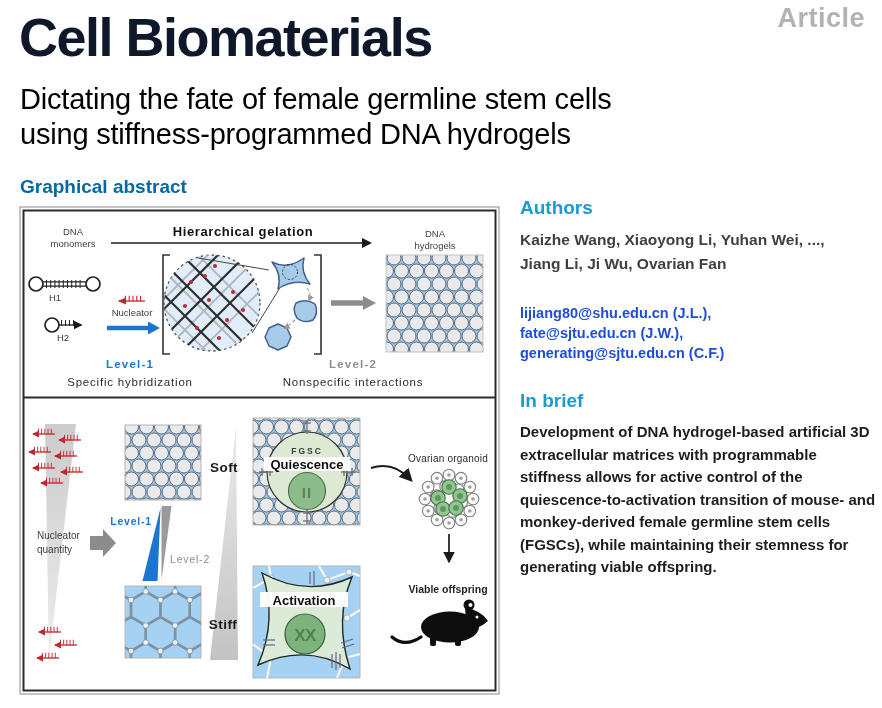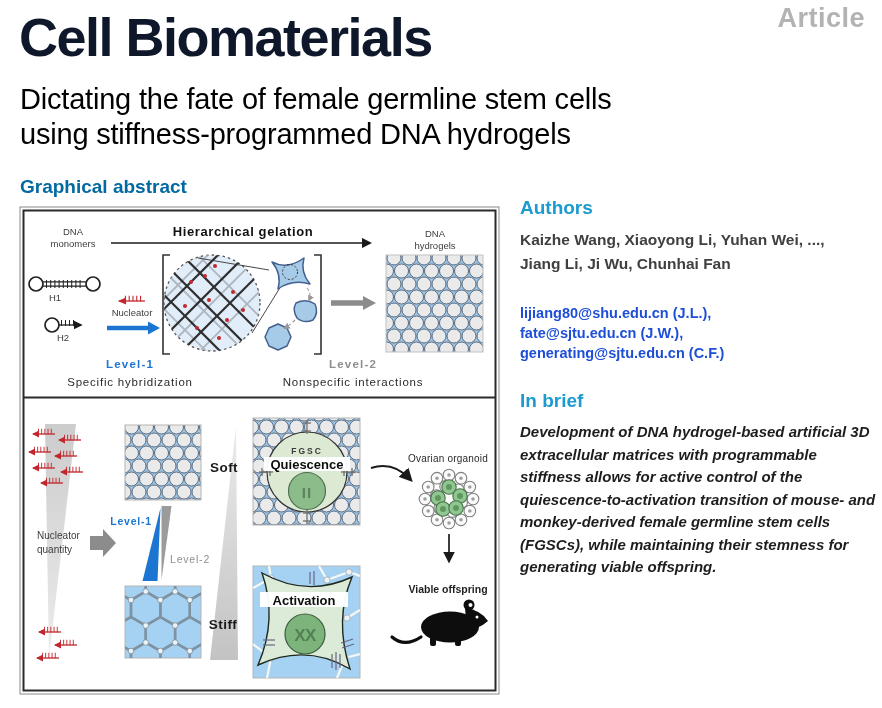--- a/index.html
+++ b/index.html
@@ -10,21 +10,21 @@
   .abs{position:absolute;}
   .logo{left:19px;top:6px;font-size:54px;font-weight:bold;color:#0f172a;letter-spacing:-1.5px;}
   .article-type{right:17px;top:3px;font-size:27px;font-weight:bold;color:#b1b3b5;letter-spacing:0.5px;}
   .paper-title{left:20px;top:82px;width:800px;font-size:29px;font-weight:normal;color:#000;line-height:35px;letter-spacing:-0.2px;}
   .ga-heading{left:20px;top:176px;font-size:19px;font-weight:bold;color:#0369a1;}
   .figure-wrap{left:19px;top:206px;width:481px;height:489px;}
   .right-col{left:520px;top:177px;width:360px;margin-top:20px;}
   .col-heading{font-size:19px;font-weight:bold;color:#1b9bd0;margin:0 0 9px 0;}
   .authors-text{font-size:15.5px;font-weight:bold;color:#404040;line-height:24px;margin-bottom:27px;}
   .emails{font-size:14.5px;font-weight:bold;color:#1d4ed8;line-height:20px;margin-bottom:27px;}
-  .brief-text{font-size:15px;font-weight:bold;color:#1d1d1d;line-height:22.5px;font-style:italic;}
+  .brief-text{font-size:15px;font-weight:bold;color:#1d1d1d;line-height:22.5px;}
   svg text{font-family:"Liberation Sans", sans-serif;}
 </style>
 </head>
 <body>
 
 <div class="abs logo">Cell Biomaterials</div>
 <div class="abs article-type">Article</div>
 
 <div class="abs paper-title">
   <div>Dictating the fate of female germline stem cells</div>
@@ -363,21 +363,21 @@
       <rect x="436" y="431" width="6" height="9" rx="2" fill="#0d0d0d"></rect>
     </g>
   </g>
 </svg>
 </div>
 
 <div class="abs right-col">
   <div class="col-heading">Authors</div>
   <div class="authors-text">
     <div>Kaizhe Wang, Xiaoyong Li, Yuhan Wei, ...,</div>
-    <div>Jiang Li, Ji Wu, Chunhai Fan</div>
+    <div>Jiang Li, Ji Wu, Ovarian Fan</div>
   </div>
 
   <div class="emails">
     <div>lijiang80@shu.edu.cn (J.L.),</div>
     <div>fate@sjtu.edu.cn (J.W.),</div>
     <div>generating@sjtu.edu.cn (C.F.)</div>
   </div>
 
   <div class="col-heading">In brief</div>
   <div class="brief-text">Development of DNA hydrogel-based artificial 3D extracellular matrices with programmable stiffness allows for active control of the quiescence-to-activation transition of mouse- and monkey-derived female germline stem cells (FGSCs), while maintaining their stemness for generating viable offspring.</div>

